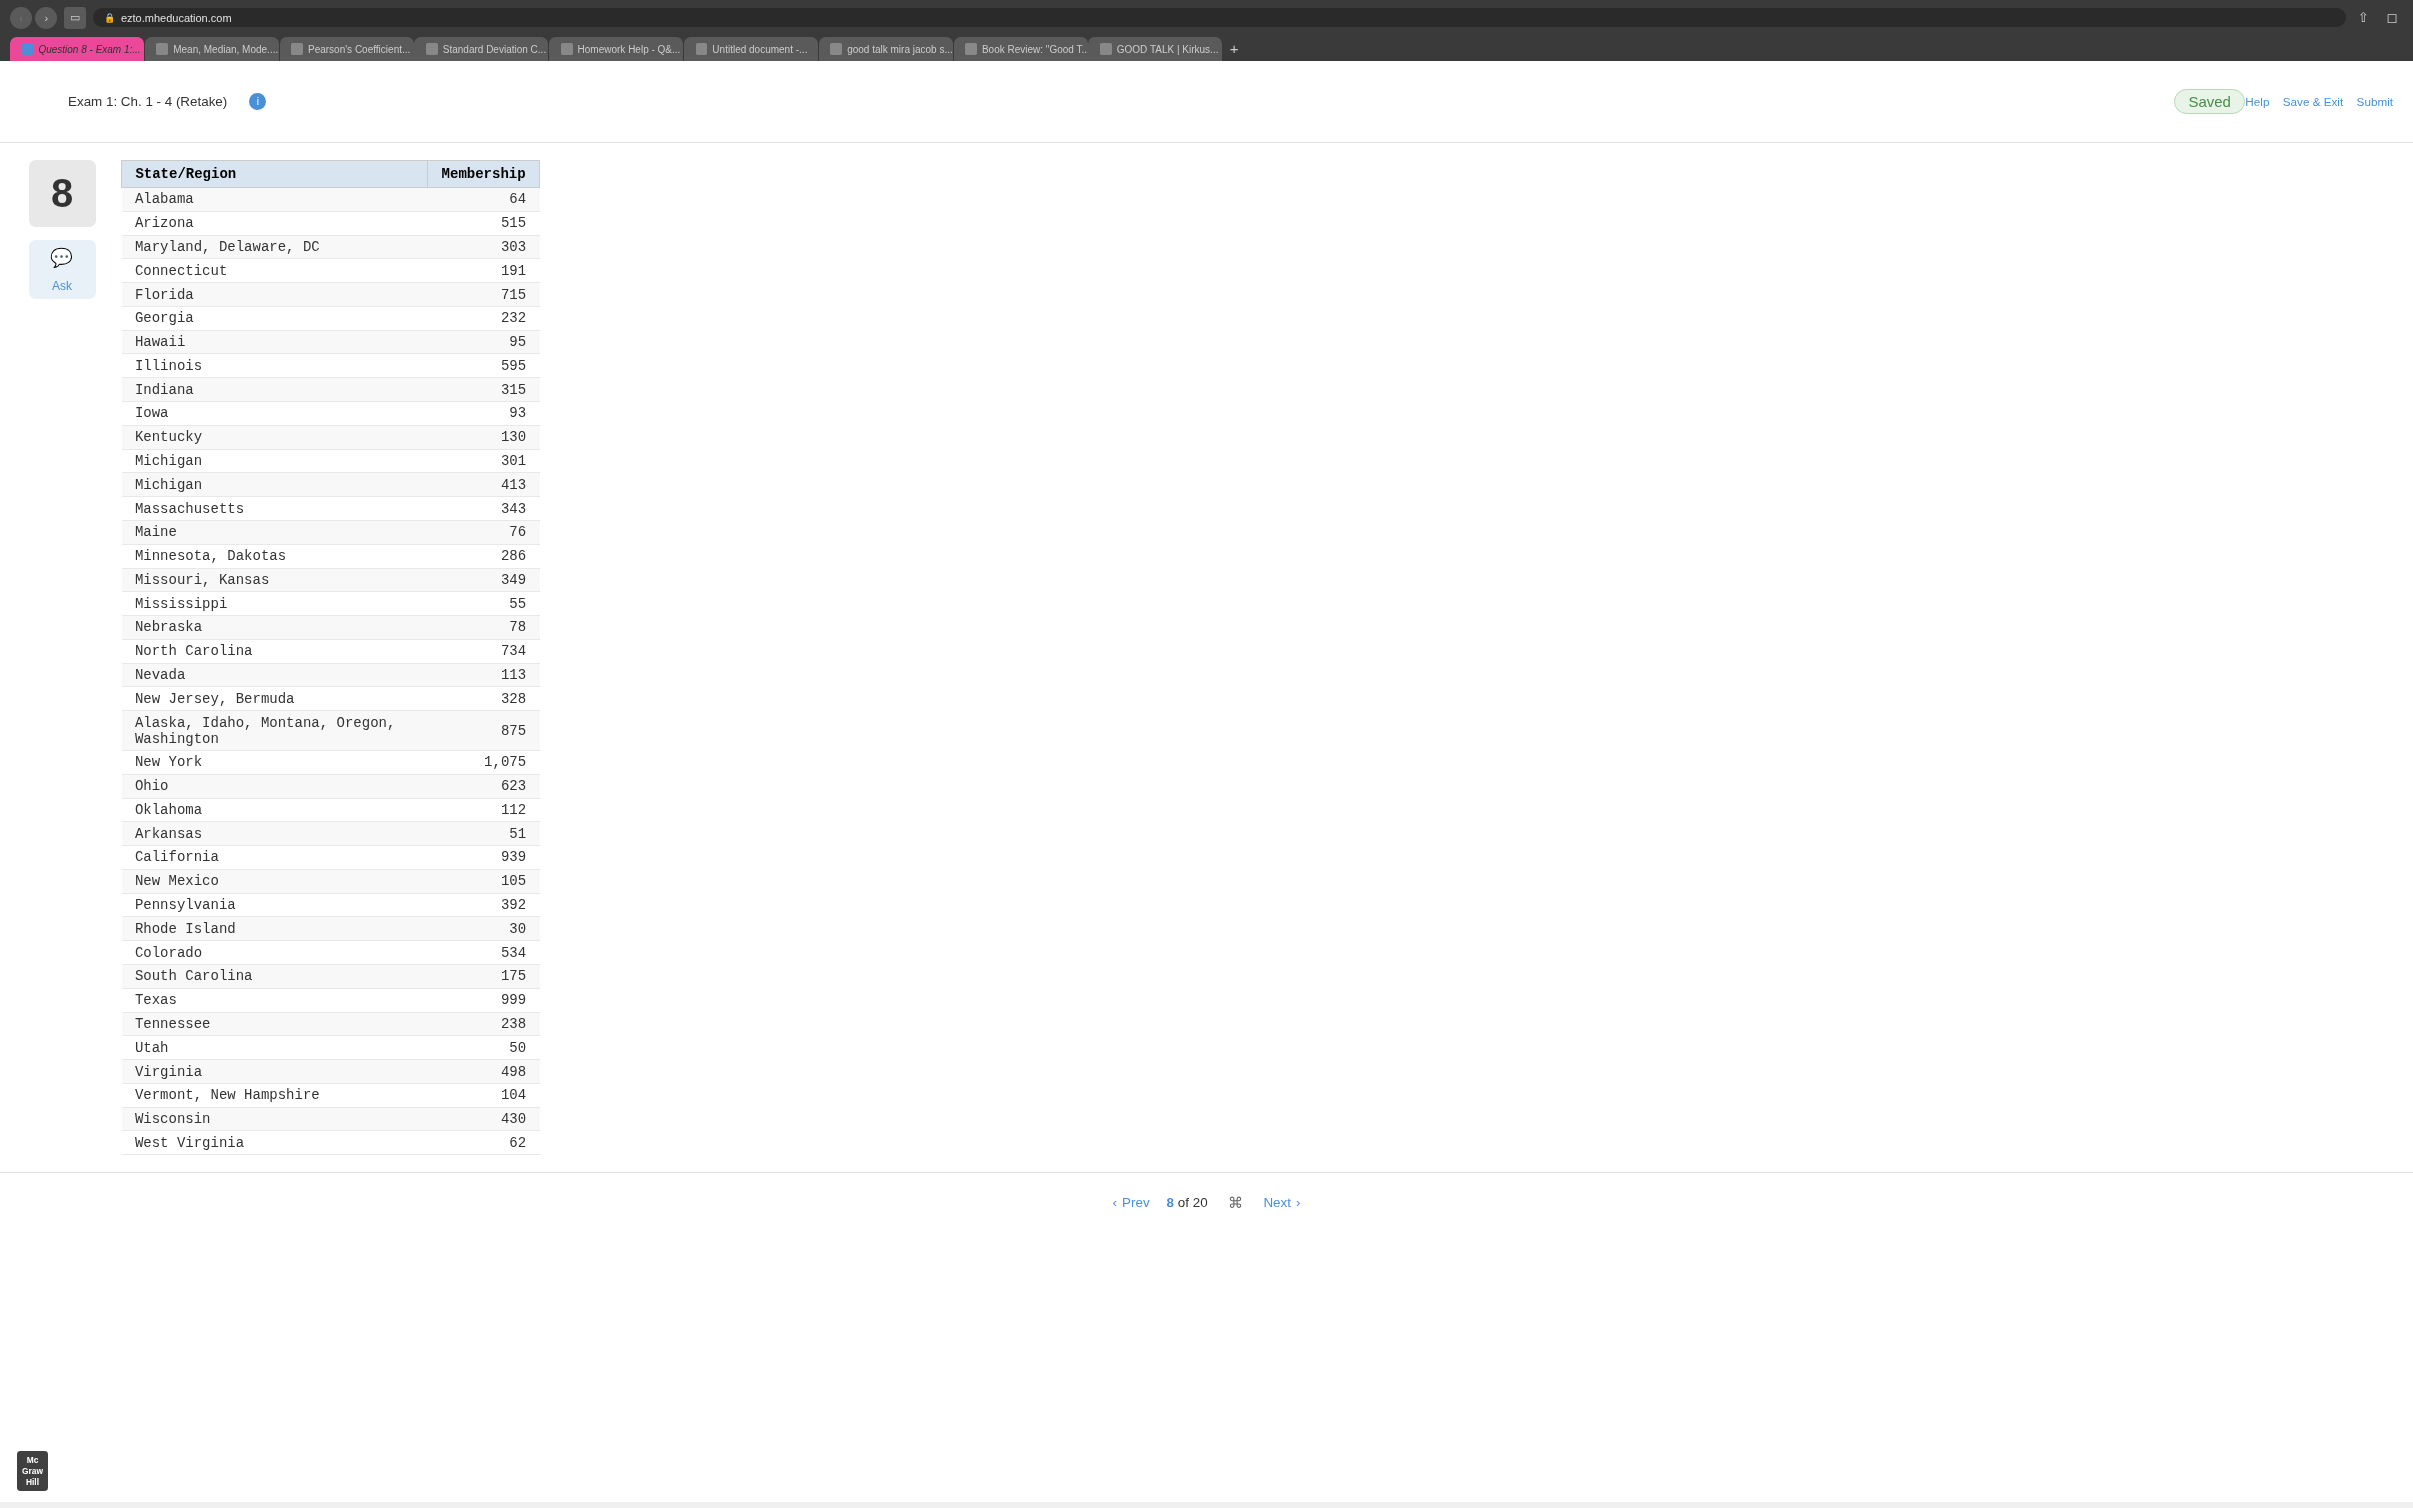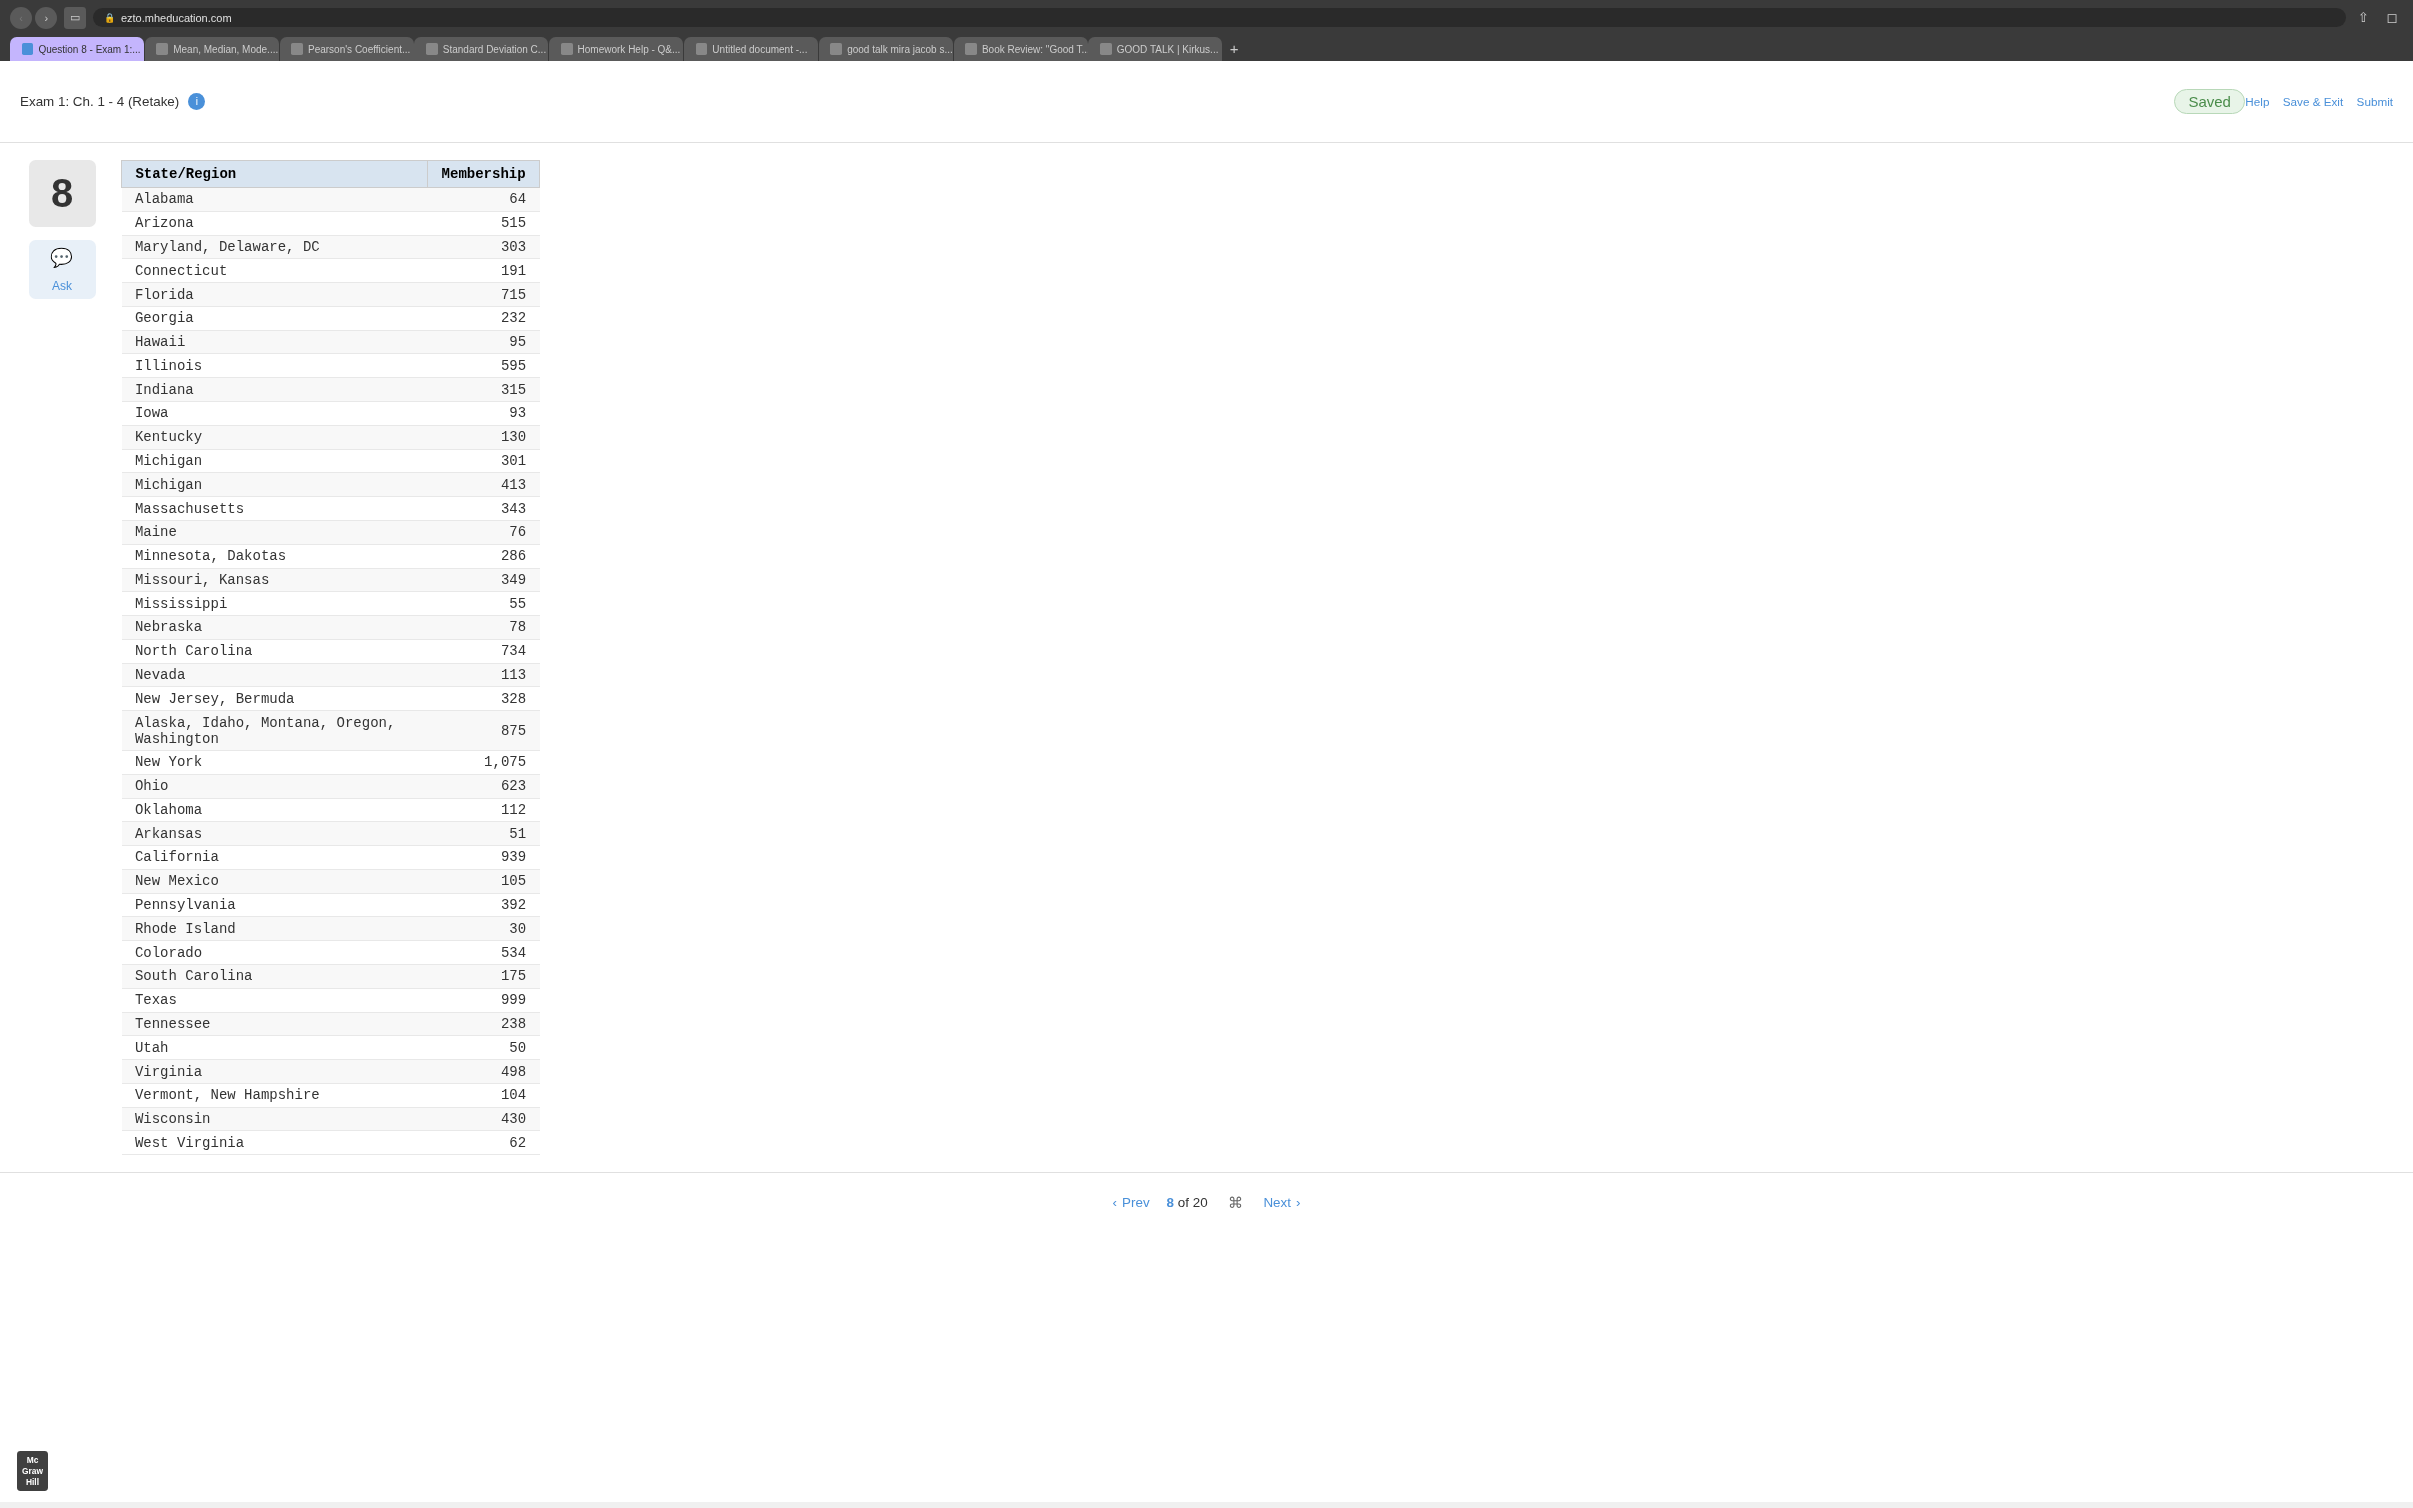--- a/index.html
+++ b/index.html
@@ -99,22 +99,23 @@
       max-width: 134px;
       white-space: nowrap;
       overflow: hidden;
       text-overflow: ellipsis;
       display: flex;
       align-items: center;
       gap: 5px;
       min-width: 67px;
     }
     .tab.active {
-      background: #c4b5fd;
+      background: #ec4899;
       color: #333;
+      font-style: italic;
     }
     .tab-favicon {
       width: 11.7px;
       height: 11.7px;
       background: #888;
       border-radius: 1.7px;
       flex-shrink: 0;
     }
     .tab.active .tab-favicon { background: #4a90d9; }
     .tab-new-btn {
@@ -137,22 +138,23 @@
     .top-bar {
       display: flex;
       align-items: center;
       padding: 11.7px 20px;
       border-bottom: 0.8px solid #e0e0e0;
       background: #fff;
     }
     .exam-title-area {
       display: flex;
       align-items: center;
-      gap: 9px;
+      gap: 22px;
       flex: 1;
+      margin-left: 48px;
     }
     .exam-title {
       font-size: 13.4px;
       color: #333;
       font-weight: 500;
     }
     .info-icon {
       width: 17px;
       height: 17px;
       background: #4a90d9;

